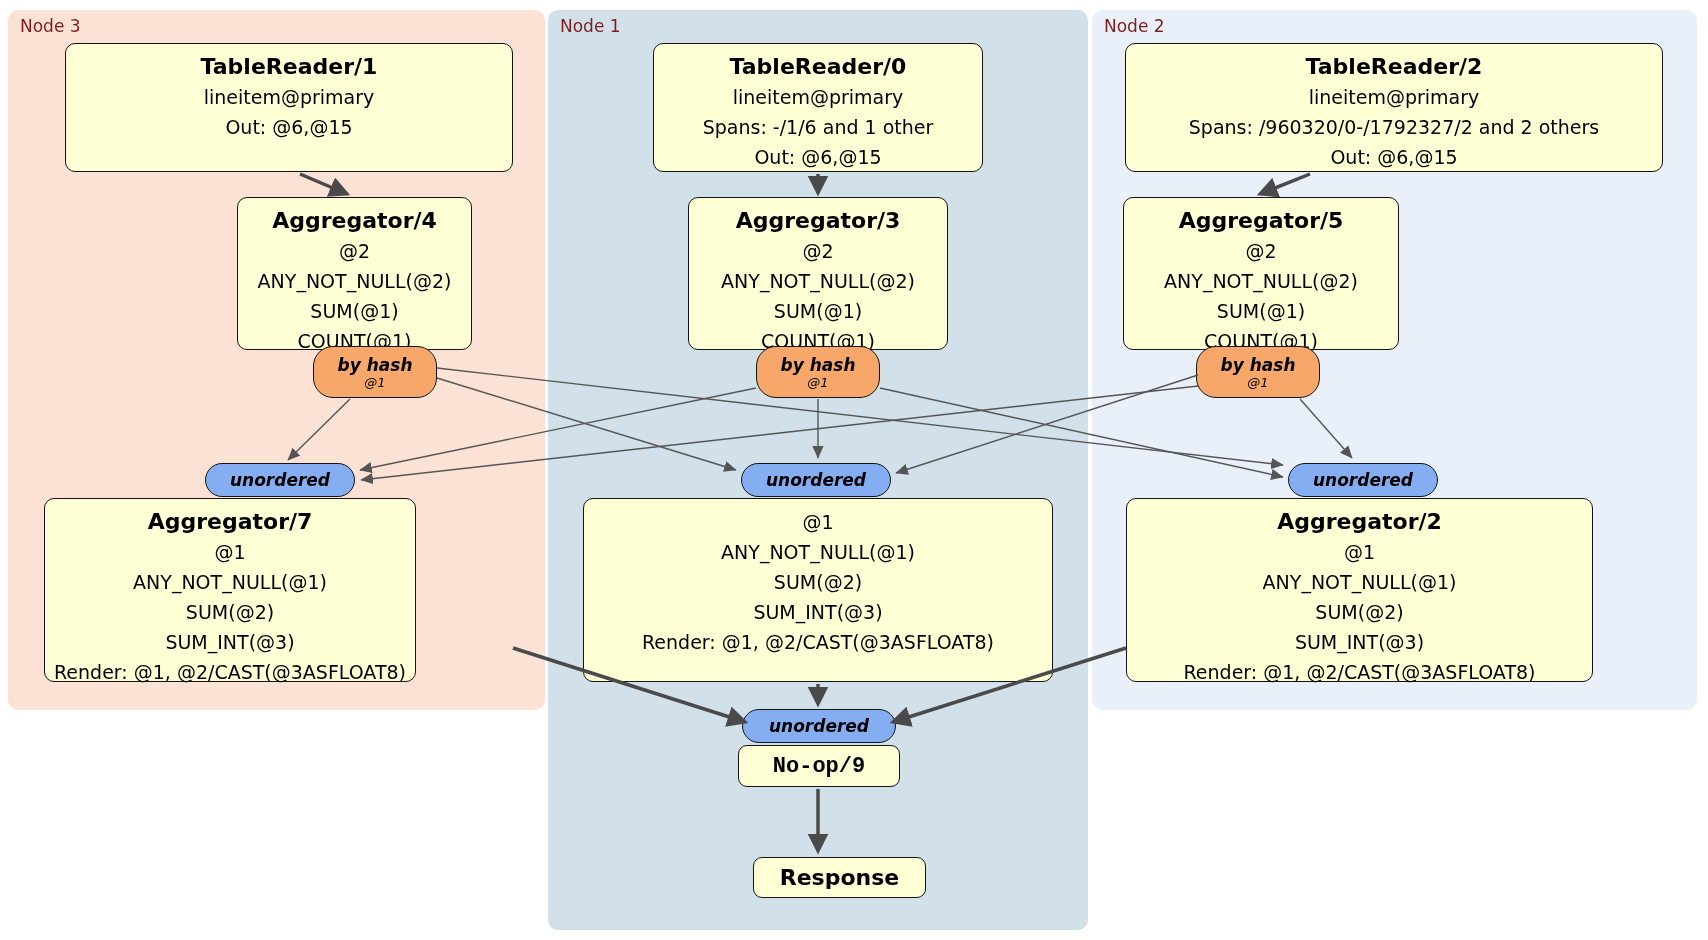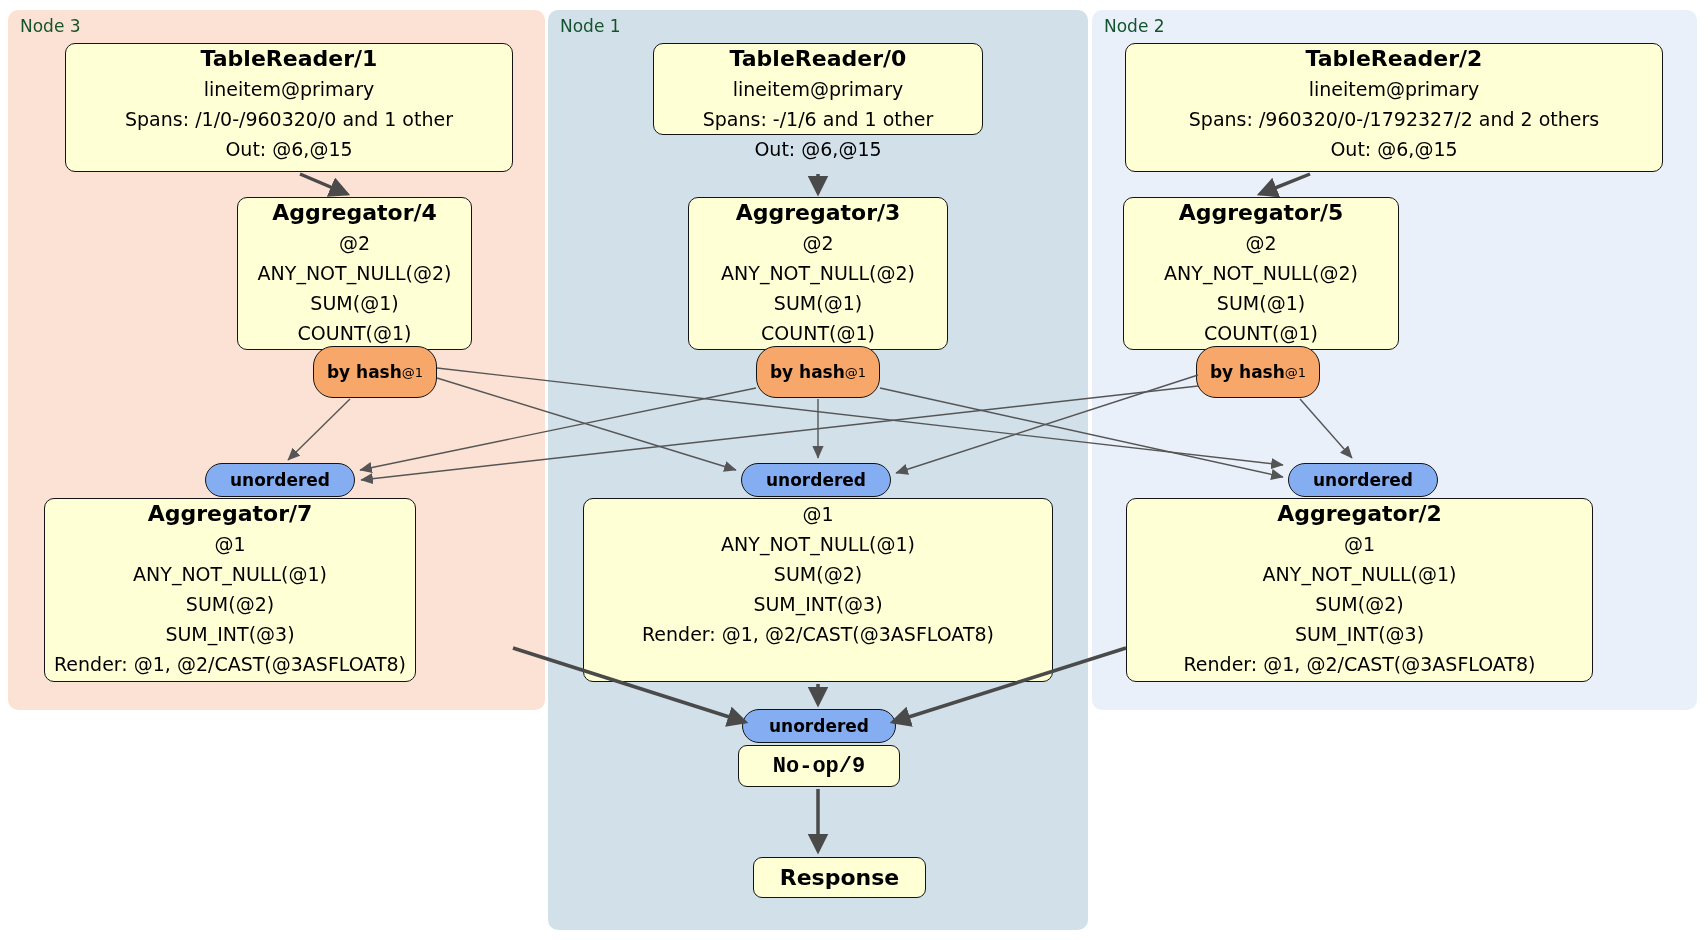--- a/index.html
+++ b/index.html
@@ -4,32 +4,33 @@
 <style>
   html,body{margin:0;padding:0;background:#ffffff;}
   .stage{
     position:relative;width:1708px;height:940px;background:#ffffff;overflow:hidden;
     font-family:"DejaVu Sans","Liberation Sans",sans-serif;color:#000;
   }
   .region{position:absolute;border-radius:10px;z-index:1;}
   .region-node3{background:var(--node3-bg,#fce2d4);}
   .region-node1{background:var(--node1-bg,#d2e0e9);}
   .region-node2{background:var(--node2-bg,#eaf0fa);}
-  .node-label{position:absolute;left:12px;top:6px;font-size:17px;color:#14532d;}
+  .node-label{position:absolute;left:12px;top:6px;font-size:17px;color:#7f1d1d;}
   .plan-box{
     position:absolute;z-index:2;background:var(--box-fill,#ffffd5);
     border:1.6px solid #141414;border-radius:10px;box-sizing:border-box;
-    text-align:center;padding-top:0;
+    text-align:center;padding-top:8px;
   }
   .box-title{font-size:22px;font-weight:bold;line-height:30px;white-space:nowrap;}
   .box-line{font-size:19px;line-height:30px;white-space:nowrap;}
   .badge{
     position:absolute;z-index:2;box-sizing:border-box;border:1.7px solid #141414;
-    display:flex;flex-direction:row;align-items:center;justify-content:center;
+    display:flex;flex-direction:column;align-items:center;justify-content:center;
     text-align:center;
+    font-style:italic;
   }
   .badge-hash{background:var(--hash-badge,#f7a76a);border-radius:20px;}
   .badge-stream{background:var(--stream-badge,#85aef2);border-radius:17px;}
   .badge-main{font-size:17px;font-weight:bold;line-height:20px;}
   .badge-sub{font-size:13px;line-height:15px;}
   .terminal-box{
     position:absolute;z-index:2;background:var(--box-fill,#ffffd5);
     border:1.7px solid #141414;border-radius:9px;box-sizing:border-box;
     display:flex;align-items:center;justify-content:center;
     font-size:22px;font-weight:bold;
@@ -47,24 +48,23 @@
   <div class="region region-node1" style="left:548px;top:10px;width:540px;height:920px;">
     <div class="node-label">Node 1</div>
   </div>
   <div class="region region-node2" style="left:1092px;top:10px;width:605px;height:700px;">
     <div class="node-label">Node 2</div>
   </div>
 
   <div class="plan-box" style="left:65px;top:43px;width:448px;height:129px;">
     <div class="box-title">TableReader/1</div>
     <div class="box-line">lineitem@primary</div>
-    <div class="box-line">Spans: /1/0-/960320/0 and 1 other</div>
     <div class="box-line">Out: @6,@15</div>
   </div>
-  <div class="plan-box" style="left:653px;top:43px;width:330px;height:92px;">
+  <div class="plan-box" style="left:653px;top:43px;width:330px;height:129px;">
     <div class="box-title">TableReader/0</div>
     <div class="box-line">lineitem@primary</div>
     <div class="box-line">Spans: -/1/6 and 1 other</div>
     <div class="box-line">Out: @6,@15</div>
   </div>
   <div class="plan-box" style="left:1125px;top:43px;width:538px;height:129px;">
     <div class="box-title">TableReader/2</div>
     <div class="box-line">lineitem@primary</div>
     <div class="box-line">Spans: /960320/0-/1792327/2 and 2 others</div>
     <div class="box-line">Out: @6,@15</div>

